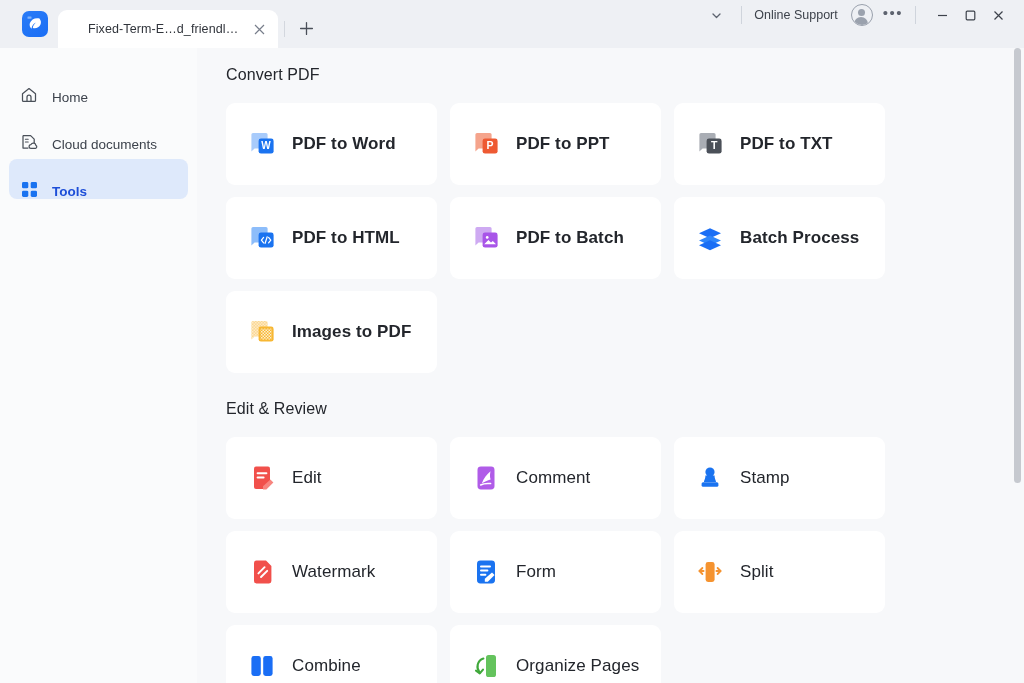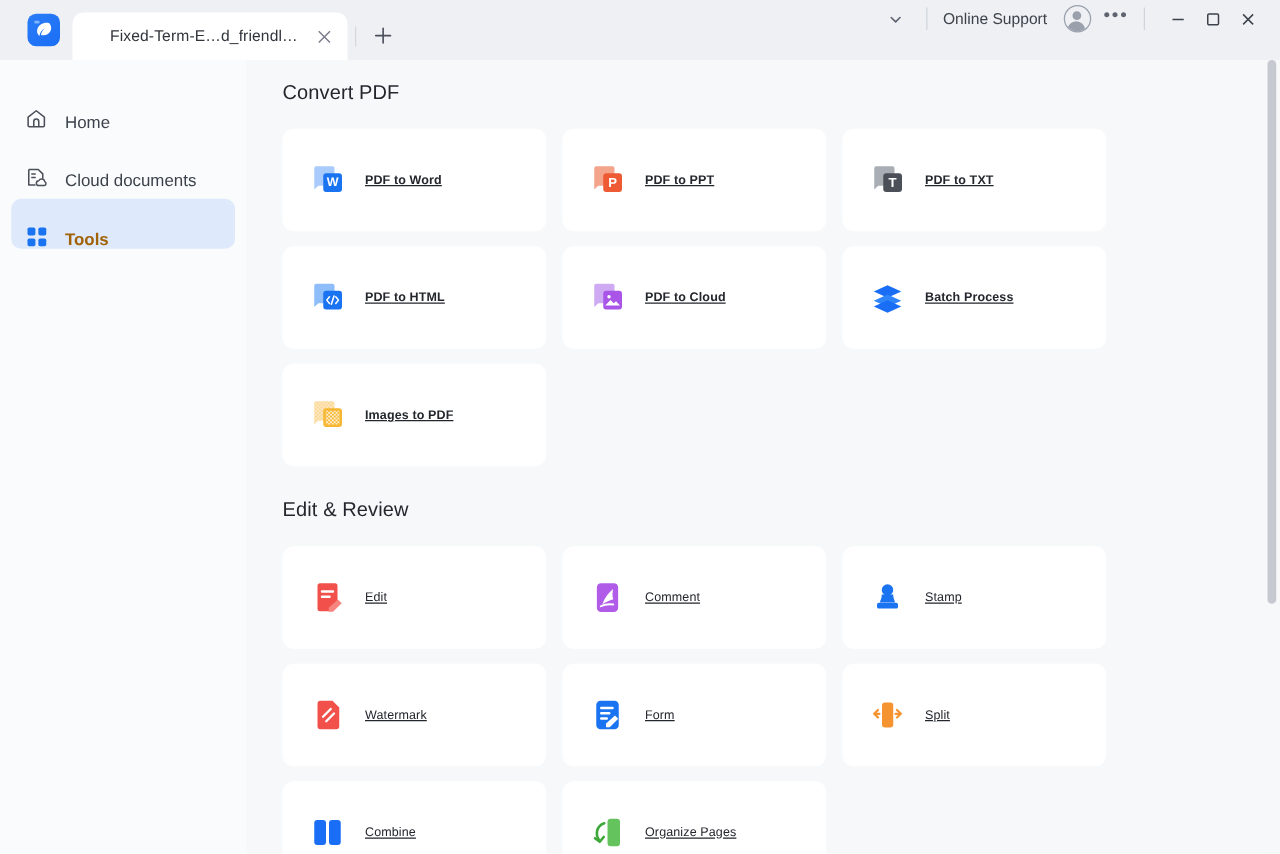--- a/index.html
+++ b/index.html
@@ -171,21 +171,21 @@
     font-size: 13.5px;
   }
   .side-item .si-icon {
     width: 20px; height: 20px;
     margin-right: 13px;
     display: flex; align-items: center; justify-content: center;
     flex: 0 0 auto;
   }
   .side-item.active {
     background: #dee9fb;
-    color: #a16207;
+    color: #1d4ed8;
     font-weight: bold;
   }
 
   
   .main {
     position: absolute;
     top: 0; left: 197px;
     width: 827px; height: 635px;
     background: #f7f8fa;
     overflow: hidden;
@@ -215,24 +215,23 @@
     align-items: center;
     padding-left: 20px;
   }
   .card-icon {
     width: 32px; height: 32px;
     margin-right: 14px;
     flex: 0 0 auto;
     position: relative;
   }
   .card-label {
-    font-size: 10px;
+    font-size: 17px;
     color: #23262c;
     letter-spacing: .1px;
-    text-decoration: underline;
   }
   .grid.bold-labels .card-label { font-weight: bold; }
 
   
   .scrollbar-track {
     position: absolute;
     top: 0; right: 0;
     width: 14px; height: 635px;
     background: #f7f8fa;
   }
@@ -396,21 +395,21 @@
 
           <div class="card">
             <span class="card-icon">
               <svg width="32" height="32" viewBox="0 0 32 32">
                 <path d="M7 5 H20 a1.6 1.6 0 0 1 1.6 1.6 V19 a1.6 1.6 0 0 1-1.6 1.6 H8.6 L5.4 23.6 V6.6 A1.6 1.6 0 0 1 7 5 Z" fill="#ceaaf2"></path>
                 <rect x="12.6" y="10.6" width="15" height="15" rx="2.4" fill="#a855e8"></rect>
                 <circle cx="17.2" cy="15.4" r="1.35" fill="#ffffff"></circle>
                 <path d="M14.2 22.3 L18.4 17.9 L21 20.6 L22.8 18.9 L26 22.3 Z" fill="#ffffff"></path>
               </svg>
             </span>
-            <span class="card-label">PDF to Cloud</span>
+            <span class="card-label">PDF to Batch</span>
           </div>
 
           <div class="card">
             <span class="card-icon">
               <svg width="32" height="32" viewBox="0 0 32 32">
                 <path d="M16 6.2 L27 11.2 L16 16.2 L5 11.2 Z" fill="#1a6ef5"></path>
                 <path d="M16 13.6 L27 18.6 L16 23.6 L5 18.6 Z" fill="#2f86fa"></path>
                 <path d="M16 18.2 L27 23.2 L16 28.2 L5 23.2 Z" fill="#1a6ef5"></path>
               </svg>
             </span>

